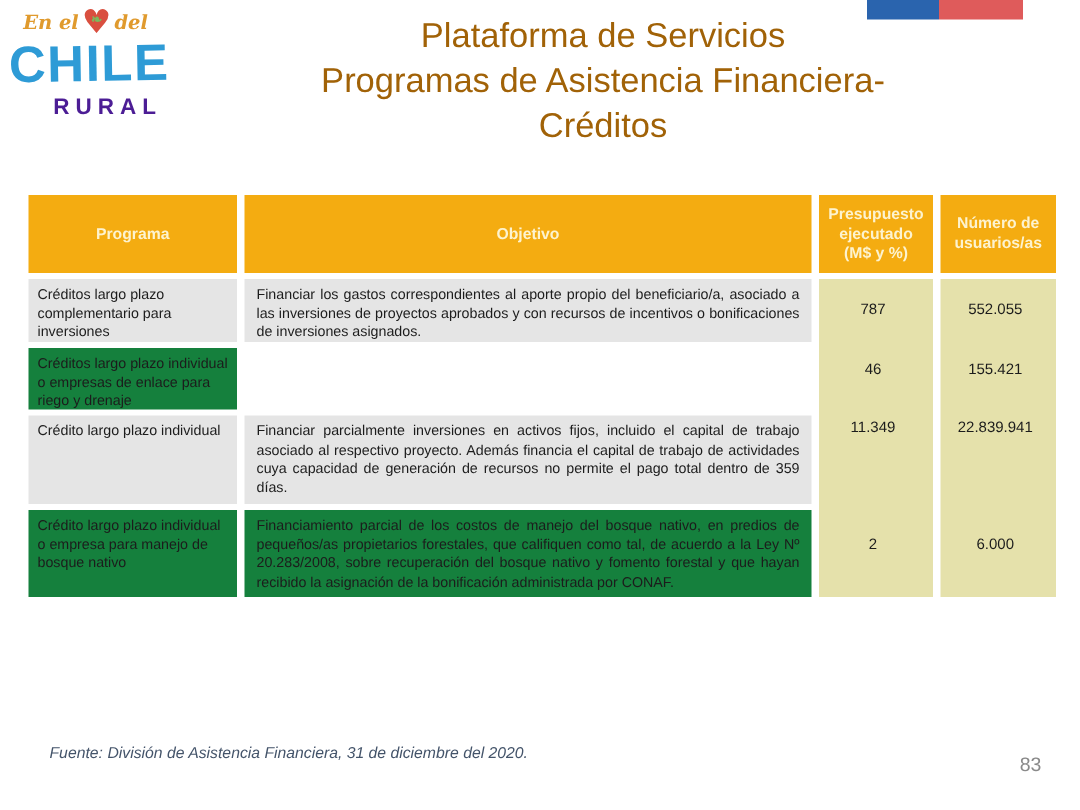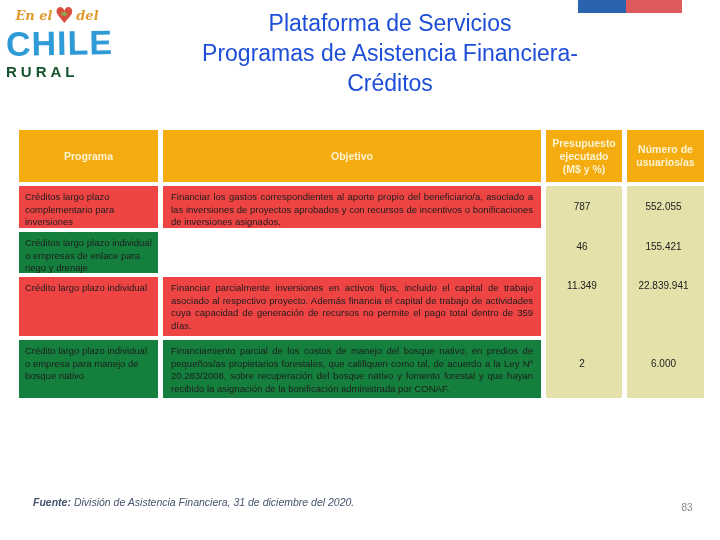--- a/index.html
+++ b/index.html
@@ -2,61 +2,61 @@
 <html><head>
 <meta charset="utf-8">
 <style>
   html,body{margin:0;padding:0;background:#9a9a9a;}
   .slide{
     position:relative;width:720px;height:540px;background:#ffffff;
     font-family:"Liberation Sans", sans-serif;overflow:hidden;
     box-shadow:0 0 6px rgba(0,0,0,.4);
   }
   
-  .logo{position:absolute;left:6px;top:6px;width:102px;text-align:left;line-height:1;}
+  .logo{position:absolute;left:6px;top:6px;width:102px;text-align:right;line-height:1;}
   .logo-top{font-family:"DejaVu Serif", serif;font-style:italic;font-weight:bold;
     color:#e09a2d;font-size:13px;display:flex;align-items:center;justify-content:center;gap:2px;}
   .logo-heart{color:#d94f3f;font-size:22px;line-height:18px;position:relative;font-style:normal;}
   .logo-leaf{position:absolute;left:50%;top:45%;transform:translate(-50%,-50%);
     color:#7cb95c;font-size:9px;font-style:normal;}
   .logo-chile{color:#2e9bd6;font-size:34px;font-weight:bold;letter-spacing:1px;margin-top:2px;
     font-family:"Liberation Sans", sans-serif;transform:rotate(-1deg);}
-  .logo-rural{color:#14532d;font-size:15px;font-weight:bold;letter-spacing:4px;margin-top:4px;}
+  .logo-rural{color:#4c1d95;font-size:15px;font-weight:bold;letter-spacing:4px;margin-top:4px;}
   
   .flag{position:absolute;left:578px;top:0;height:13px;display:flex;}
   .flag .b{width:48px;height:13px;}
   .flag .r{width:56px;height:13px;}
   
-  .title{position:absolute;left:140px;top:8px;width:500px;text-align:center;
-    color:#1d4ed8;font-size:23px;line-height:30px;font-weight:400;}
+  .title{position:absolute;left:152px;top:8px;width:500px;text-align:center;
+    color:#a16207;font-size:23px;line-height:30px;font-weight:400;}
   
   .tbl{position:absolute;left:19px;top:130px;display:grid;
     grid-template-columns:139px 378px 76px 77px;
     grid-template-rows:52px 42px 41px 59px 58px;
     column-gap:5px;row-gap:4px;}
   .th{background:#f4ac11;color:#fdf3cf;font-weight:bold;font-size:10.5px;line-height:13px;
     display:flex;align-items:center;justify-content:center;text-align:center;padding:2px 4px;box-sizing:border-box;}
   .cell{font-size:9.5px;line-height:12.5px;color:#1c1c1c;box-sizing:border-box;}
   .prog{grid-column:1;padding:5px 6px;}
   .obj{grid-column:2;padding:5px 8px;text-align:justify;}
-  .bgA{background:#ef4444;}
+  .bgA{background:#e5e5e5;}
   .bgB{background:#15803d;}
   .numcol{background:#e5e1ab;position:relative;grid-row:2/6;}
   .numcol.u{grid-column:3;}
   .numcol.p{grid-column:4;}
   .num{position:absolute;left:0;right:4px;text-align:center;font-size:10px;color:#1c1c1c;}
   .num.n0{top:15px;}
   .num.n1{top:55px;}
   .num.n2{top:94px;}
   .num.n3{top:172px;}
   
   .source{position:absolute;left:33px;top:496px;font-size:10.5px;font-style:italic;color:#44546a;}
-  .source b{font-weight:bold;margin-right:3px;margin-top:40px;}
+  .source b{font-weight:normal;margin-right:3px;margin-top:40px;}
   .pagenum{position:absolute;left:672px;top:502px;width:30px;text-align:center;
-    font-size:10px;color:#8a8a8a;}
+    font-size:13px;color:#8a8a8a;}
 </style>
 </head>
 <body>
 
 <div class="slide">
 
   <div class="logo">
     <div class="logo-top">
       <span>En el</span>
       <span class="logo-heart">♥<span class="logo-leaf">❧</span></span>

